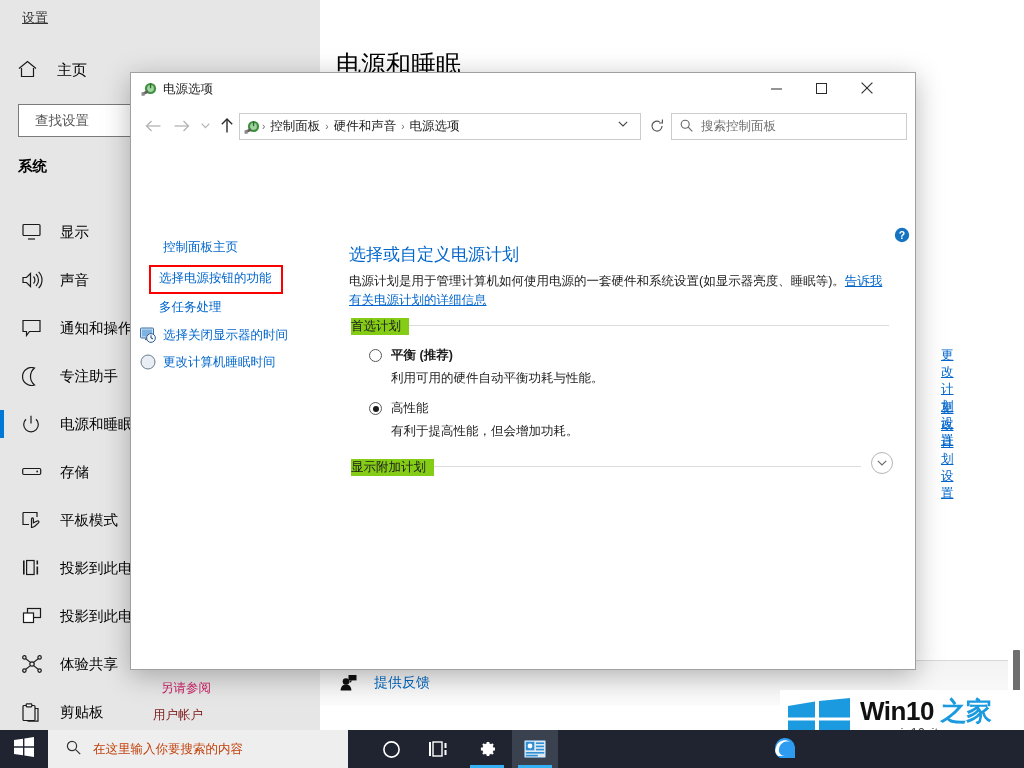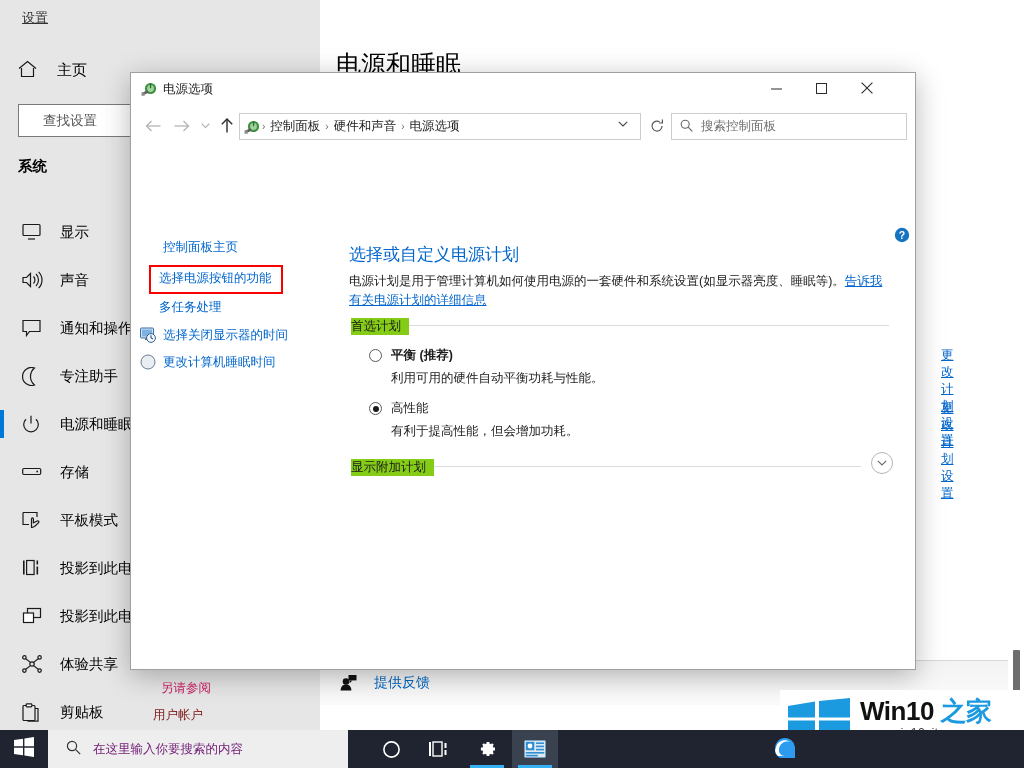--- a/index.html
+++ b/index.html
@@ -13,21 +13,21 @@
   
   #settings-window{position:absolute;left:0;top:0;width:1024px;height:730px;background:#ffffff;}
   #settings-sidebar{position:absolute;left:0;top:0;width:320px;height:730px;background:#e6e6e6;}
   #settings-titlebar{position:absolute;left:320px;top:0;width:704px;height:32px;background:#ffffff;}
 
   #settings-app-title{position:absolute;left:22px;top:9px;font-size:13px;color:#333;text-decoration:underline;}
 
   #settings-home{position:absolute;left:18px;top:60px;display:flex;align-items:center;gap:20px;font-size:15px;color:#000;}
   #settings-search-box{position:absolute;left:18px;top:104px;width:272px;height:31px;background:#ffffff;
                        border:1px solid #7a7a7a;display:flex;align-items:center;}
-  #settings-search-box span{padding-left:24px;font-size:13.5px;color:#555;}
+  #settings-search-box span{padding-left:16px;font-size:13.5px;color:#555;}
 
   #settings-section-title{position:absolute;left:18px;top:157px;font-size:14.5px;font-weight:bold;color:#000;}
 
   .nav-item{position:absolute;left:0;width:320px;height:48px;display:flex;align-items:center;}
   .nav-item .nav-ico{width:30px;margin-left:22px;display:flex;align-items:center;justify-content:flex-start;color:#1a1a1a;}
   .nav-item .nav-lbl{font-size:14.5px;color:#000;margin-left:8px;}
   .nav-item.active .nav-accent{position:absolute;left:0;top:10px;width:4px;height:28px;background:#0078d7;}
 
   #settings-feedback{position:absolute;left:320px;top:660px;width:704px;height:44px;
       background:linear-gradient(to bottom,#f3f3f3,#fbfbfb);border-top:1px solid #d8d8d8;
@@ -123,21 +123,21 @@
   #plan-0{top:200px;width:520px;}
   #plan-1{top:253px;width:520px;}
   #plan-link-0{left:610px;top:200px;font-size:12.5px;color:#0066cc;}
   #plan-link-1{left:610px;top:253px;font-size:12.5px;color:#0066cc;}
 
   
   #taskbar{position:absolute;left:0;top:730px;width:1024px;height:38px;background:#1f2430;}
   #start-btn{position:absolute;left:0;top:0;width:48px;height:38px;display:flex;align-items:center;justify-content:center;}
   #tb-search{position:absolute;left:48px;top:0;width:300px;height:38px;background:#eeeeee;display:flex;align-items:center;}
   #tb-search .ts-ico{margin-left:18px;width:15px;color:#333;}
-  #tb-search .ts-ph{margin-left:12px;font-size:12.5px;color:#701a75;}
+  #tb-search .ts-ph{margin-left:12px;font-size:12.5px;color:#c2410c;}
   .tb-icon{position:absolute;top:0;width:46px;height:38px;display:flex;align-items:center;justify-content:center;color:#fff;}
   #tb-cortana{left:368px;}
   #tb-taskview{left:416px;}
   #tb-settings{left:464px;}
   #tb-app-active{left:512px;background:#3a4250;}
   #tb-app-active .under{position:absolute;left:6px;bottom:0;width:34px;height:3px;background:#35b1f3;}
   #tb-settings .under2{position:absolute;left:6px;bottom:0;width:34px;height:3px;background:#35b1f3;}
   #tb-edge{position:absolute;left:762px;top:0;width:46px;height:38px;display:flex;align-items:center;justify-content:center;}
 
   

